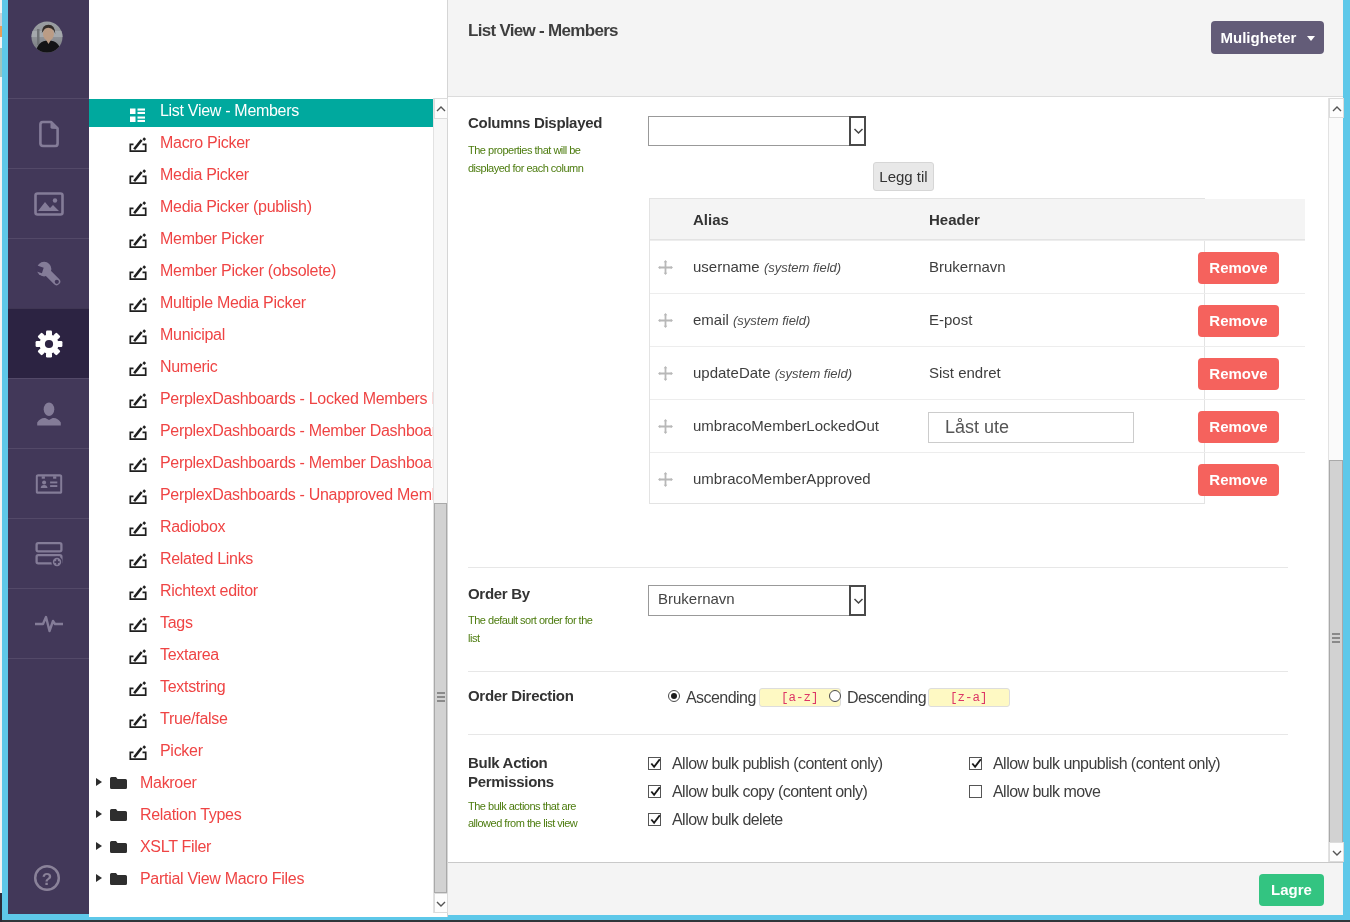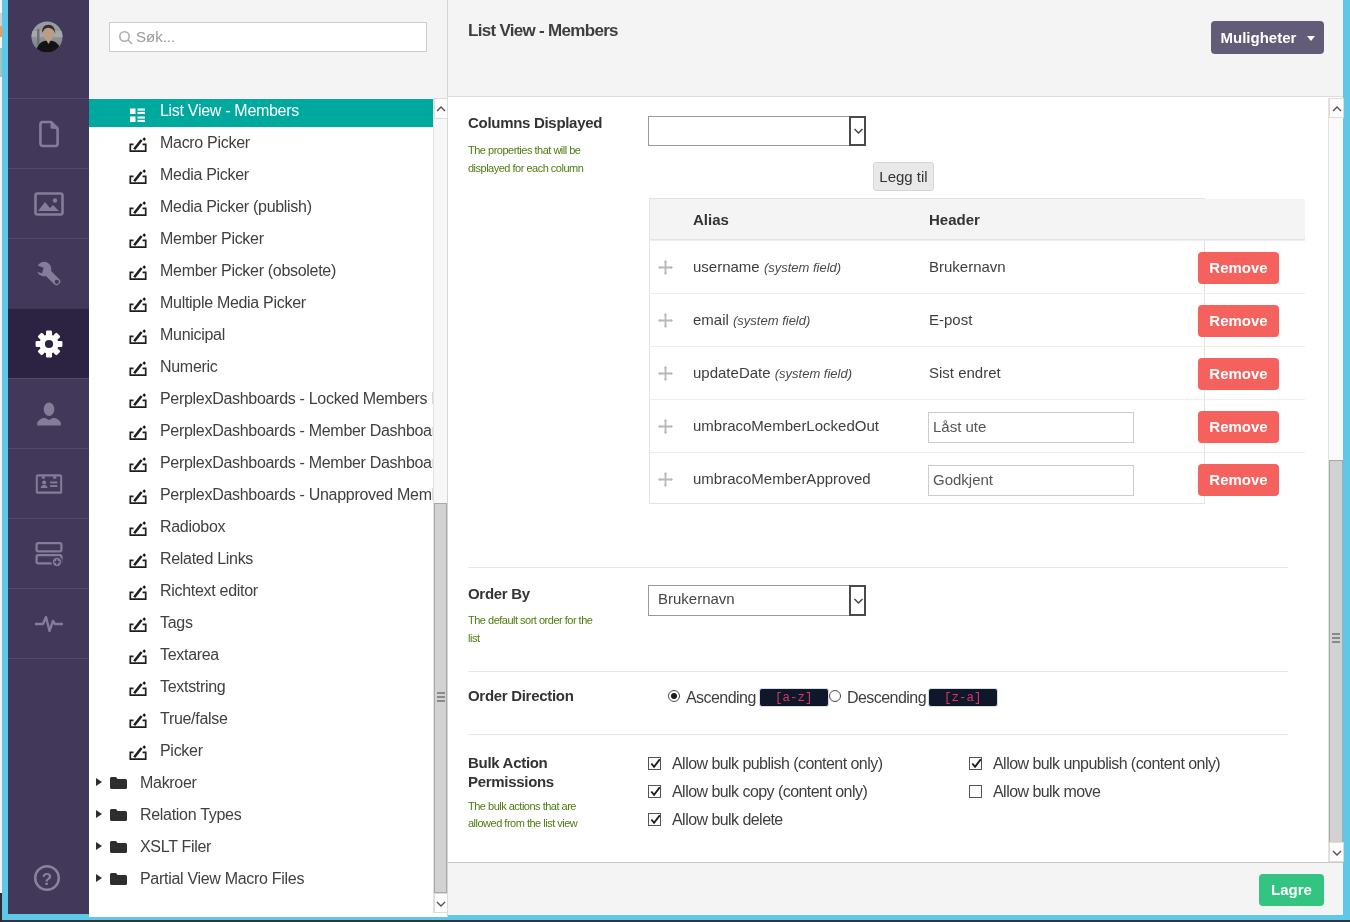--- a/index.html
+++ b/index.html
@@ -22,21 +22,21 @@
 #cell-active { background:#2c2342; }
 
 
 #tree { left:89px; top:0; width:359px; height:917px; background:#fff; border-right:1px solid #d5d5d5; }
 #treetop { position:absolute; left:0; top:0; width:358px; height:98px; background:#f4f4f4; }
 #searchbox { position:absolute; left:20px; top:22px; width:318px; height:30px; background:#fff; border:1px solid #ccc; }
 #searchbox svg { position:absolute; left:8px; top:7px; }
 #searchbox span { position:absolute; left:26px; top:5px; font-size:15px; color:#9a9a9a; }
 .trow { position:absolute; left:0; width:344px; height:32px; overflow:hidden; white-space:nowrap; }
 .trow .ticon { position:absolute; left:40px; top:8px; }
-.trow .tlabel { position:absolute; left:71px; top:7px; font-size:16px; color:#404040; letter-spacing:-0.3px; }
+.trow .tlabel { position:absolute; left:71px; top:7px; font-size:16px; color:#ef4444; letter-spacing:-0.3px; }
 .trow.sel { background:#00a99e; width:344px; height:28px; }
 .trow.sel .tlabel { color:#fff; top:3px; }
 .trow .caret { position:absolute; left:7px; top:11px; width:0; height:0; border-left:6px solid #2d2d2d; border-top:4.5px solid transparent; border-bottom:4.5px solid transparent; }
 .trow .ficon { position:absolute; left:20px; top:8px; }
 .trow.folder .tlabel { left:51px; }
 
 
 #tscroll { position:absolute; left:344px; top:98px; width:14px; height:815px; background:#f7f7f7; border-left:1px solid #e2e2e2; }
 .sbtn { position:absolute; left:0; width:14px; background:#fdfdfd; border:1px solid #dcdcdc; text-align:center; }
 #cscroll .sbtn { width:15px; }
@@ -72,28 +72,28 @@
 
 #ptable { position:absolute; left:201px; top:198px; width:556px; height:306px; border:1px solid #e3e3e3; }
 #ptable .thead { position:absolute; left:0; top:0; width:655px; height:41px; background:#f4f4f4; border-bottom:1px solid #e3e3e3; }
 #ptable .thead b { position:absolute; top:12px; font-size:15px; color:#333; }
 .prow { position:absolute; left:0; width:655px; height:53px; border-top:1px solid #ededed; }
 .prow:first-of-type { border-top:none; }
 .prow .mv { position:absolute; left:8px; top:19px; }
 .prow .al { position:absolute; left:43px; top:17px; font-size:15px; color:#3e3e3e; }
 .prow .al i { font-size:13px; color:#4a4a4a; }
 .prow .hd { position:absolute; left:279px; top:17px; font-size:15px; color:#3e3e3e; }
-.prow .hin { position:absolute; left:278px; top:12px; width:206px; height:31px; border:1px solid #ccc; background:#fff; font-size:15px; color:#555; line-height:28px; padding-left:4px; }
+.prow .hin { position:absolute; left:278px; top:12px; width:206px; height:31px; border:1px solid #ccc; background:#fff; font-size:18px; color:#555; line-height:28px; padding-left:16px; }
 .prow .rm { position:absolute; left:548px; top:11px; width:81px; height:32px; background:#f5625d; border-radius:4px; color:#fff; font-weight:bold; font-size:15px; text-align:center; line-height:32px; }
 
 
 .radio { position:absolute; width:12px; height:12px; border:1.5px solid #4a4a4a; border-radius:50%; background:#fff; }
 .radio.on::after { content:""; position:absolute; left:1.5px; top:1.5px; width:6px; height:6px; border-radius:50%; background:#1c1c1c; }
 .rlabel { position:absolute; font-size:16px; color:#3e3e3e; letter-spacing:-0.55px; }
-.chip { position:absolute; height:19px; background:#0f172a; border:1px solid #ddd; border-radius:3px; font-family:"Liberation Mono",monospace; font-size:12.5px; color:#dc3566; text-align:center; line-height:18px; padding:0 15px; }
+.chip { position:absolute; height:19px; background:#fef9c3; border:1px solid #ddd; border-radius:3px; font-family:"Liberation Mono",monospace; font-size:12.5px; color:#dc3566; text-align:center; line-height:18px; padding:0 21px; }
 .cb { position:absolute; width:13px; height:13px; border:1px solid #555; background:#fff; }
 .cb svg { position:absolute; left:0px; top:-1px; }
 .cblabel { position:absolute; font-size:16px; color:#3e3e3e; letter-spacing:-0.55px; }
 </style>
 </head>
 <body>
 <div id="app">
 
   <div class="abs" id="microstrip"></div>
   <div class="abs" style="left:0;top:13px;width:2px;height:13px;background:#cfd3d6"></div>
@@ -197,29 +197,20 @@
         </svg>
     </div>
     <div class="navcell" style="top:658px; height:0"></div>
     <svg width="30" height="30" style="position:absolute;left:24px;top:863px" viewBox="0 0 30 30">
       <circle cx="15" cy="15" r="11.8" fill="none" stroke="#8a8299" stroke-width="2.5"></circle>
       <text x="15" y="21.5" font-size="17" font-weight="bold" font-family="Liberation Sans" fill="#8a8299" text-anchor="middle">?</text>
     </svg>
   </div>
 
   <div class="abs" id="tree">
-    <div id="treetop">
-      <div id="searchbox">
-        <svg width="16" height="16" viewBox="0 0 16 16">
-            <circle cx="6.5" cy="6.5" r="4.7" fill="none" stroke="#aeaeae" stroke-width="1.6"></circle>
-            <line x1="10" y1="10" x2="14" y2="14" stroke="#aeaeae" stroke-width="1.6"></line>
-          </svg>
-        <span>Søk...</span>
-      </div>
-    </div>
     <div id="treelist">
       <div class="trow sel" style="top:99px">
           <svg class="ticon" width="15" height="15" viewBox="0 0 15 15" style="left:41px;top:9px">
             <g fill="#fff">
               <rect x="0" y="0.5" width="5.5" height="5.5"></rect>
               <rect x="7.5" y="0.5" width="7.5" height="2.1"></rect>
               <rect x="7.5" y="3.9" width="7.5" height="2.1"></rect>
               <rect x="0" y="8.5" width="5.5" height="5.5"></rect>
               <rect x="7.5" y="8.5" width="7.5" height="2.1"></rect>
               <rect x="7.5" y="11.9" width="7.5" height="2.1"></rect>
@@ -524,21 +515,20 @@
                 <path d="M7.5 1.5 V13.5 M1.5 7.5 H13.5"></path>
               </g>
               <g fill="#b8b8b8">
                 <path d="M7.5 0 L9.3 2.2 H5.7 Z"></path>
                 <path d="M7.5 15 L9.3 12.8 H5.7 Z"></path>
                 <path d="M0 7.5 L2.2 5.7 V9.3 Z"></path>
                 <path d="M15 7.5 L12.8 5.7 V9.3 Z"></path>
               </g>
             </svg>
             <span class="al">umbracoMemberApproved</span>
-            <div class="hin">Godkjent</div>
             <div class="rm">Remove</div>
           </div>
       </div>
 
       <div class="hr" style="top:567px"></div>
       <div class="seclabel" style="left:20px;top:585px">Order By</div>
       <div class="secdesc" style="left:20px;top:611px">The default sort order for the<br>list</div>
       <div class="selbox" style="left:200px;top:585px;width:218px;height:31px">
           <div class="sarr">
             <svg width="11" height="8" viewBox="0 0 11 8">

